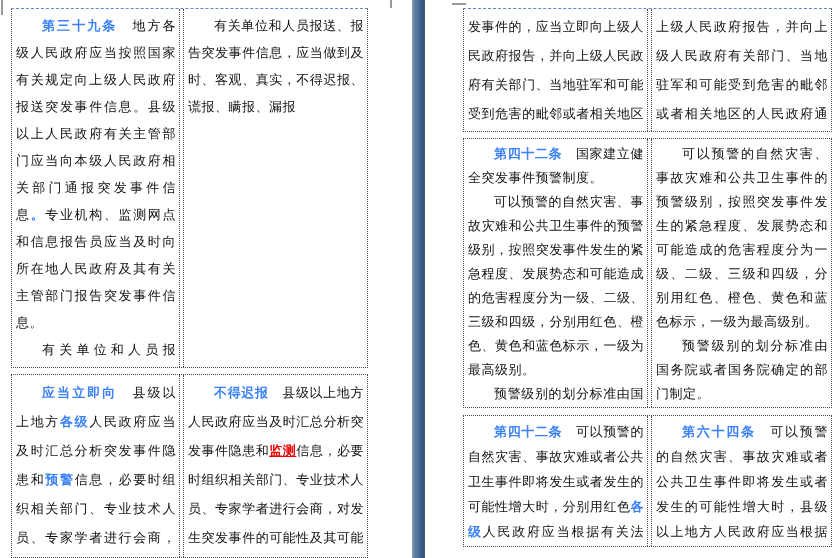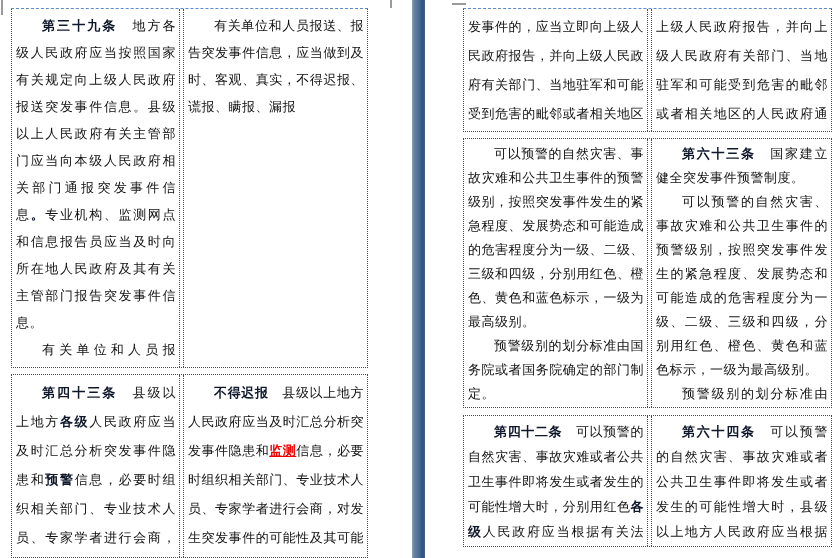--- a/index.html
+++ b/index.html
@@ -12,21 +12,21 @@
     background:linear-gradient(90deg,#8ba1b9 0%,#63809f 20%,#4d6f97 50%,#32517b 82%,#41608a 100%);}
   .crop{position:absolute;background:#9a9a9a;}
   .row{position:absolute;border:1px dotted #4a4a4a;display:flex;overflow:hidden;background:#fff;}
   .row.pagebreak-top{border-top:1px dashed #5b8bc9;}
   .cell{overflow:hidden;box-sizing:border-box;padding:3px 3px 0 4px;
         text-align:justify;word-break:break-all;letter-spacing:0.5px;font-size:13px;}
   .cell.c1{border-right:1px dotted #4a4a4a;}
   .cell.c2{border-left:1px dotted #4a4a4a;margin-left:3px;}
   .para{margin:0;}
   .para.indent{text-indent:2em;}
-  .r{color:#0f172a;font-weight:bold;}
+  .r{color:#3b82f6;font-weight:bold;}
   .ru{color:#f00000;font-weight:bold;text-decoration:underline;}
   
   #p1r1 .cell{line-height:27px;}
   #p1r2 .cell{line-height:29px;}
   #p2r1 .cell{line-height:29px;}
   #p2r2 .cell{line-height:24px;}
   #p2r3 .cell{line-height:25px;}
   
   #p1r1{top:8px;left:11px;width:355px;height:358px;}
   #p1r2{top:374px;left:11px;width:355px;height:182px;}
@@ -52,21 +52,21 @@
           <div class="para indent"><span class="r">第三十九条</span><span>　地方各级人民政府应当按照国家有关规定向上级人民政府报送突发事件信息。县级以上人民政府有关主管部门应当向本级人民政府相关部门通报突发事件信息</span><span class="r">。</span><span>专业机构、监测网点和信息报告员应当及时向所在地人民政府及其有关主管部门报告突发事件信息。</span></div>
           <div class="para indent"><span>有关单位和人员报送、报告突发事件信息，应当做到及时、客观、真实，不得迟报、谎报、瞒报、漏报</span></div>
         </div>
       <div class="cell c2">
           <div class="para indent"><span>有关单位和人员报送、报告突发事件信息，应当做到及时、客观、真实，不得迟报、谎报、瞒报、漏报</span></div>
         </div>
     </div>
 
     <div class="row" id="p1r2">
       <div class="cell c1">
-          <div class="para indent"><span class="r">第四十三条</span><span>　县级以上地方</span><span class="r">各级</span><span>人民政府应当及时汇总分析突发事件隐患和</span><span class="r">预警</span><span>信息，必要时组织相关部门、专业技术人员、专家学者进行会商，对发生突发事件的可能性及其可能造成的影响进行评估；认为可能发生重大或者特别重大突</span></div>
+          <div class="para indent"><span class="r">应当立即向</span><span>　县级以上地方</span><span class="r">各级</span><span>人民政府应当及时汇总分析突发事件隐患和</span><span class="r">预警</span><span>信息，必要时组织相关部门、专业技术人员、专家学者进行会商，对发生突发事件的可能性及其可能造成的影响进行评估；认为可能发生重大或者特别重大突</span></div>
         </div>
       <div class="cell c2">
           <div class="para indent"><span class="r">不得迟报</span><span>　县级以上地方人民政府应当及时汇总分析突发事件隐患和</span><span class="ru">监测</span><span>信息，必要时组织相关部门、专业技术人员、专家学者进行会商，对发生突发事件的可能性及其可能造成的影响进行评估；认为可能发生重大或者特别重大突发事件的，应当立即向</span></div>
         </div>
     </div>
   </div>
 
   <div class="separator"></div>
 
   <div class="page" id="page2">
@@ -76,25 +76,25 @@
       <div class="cell c1">
           <div class="para"><span>发事件的，应当立即向上级人民政府报告，并向上级人民政府有关部门、当地驻军和可能受到危害的毗邻或者相关地区的人民政府通报</span></div>
         </div>
       <div class="cell c2">
           <div class="para"><span>上级人民政府报告，并向上级人民政府有关部门、当地驻军和可能受到危害的毗邻或者相关地区的人民政府通报，</span></div>
         </div>
     </div>
 
     <div class="row" id="p2r2">
       <div class="cell c1">
+          <div class="para indent"><span class="r">第四十二条</span><span>　国家建立健全突发事件预警制度。</span></div>
           <div class="para indent"><span>可以预警的自然灾害、事故灾难和公共卫生事件的预警级别，按照突发事件发生的紧急程度、发展势态和可能造成的危害程度分为一级、二级、三级和四级，分别用红色、橙色、黄色和蓝色标示，一级为最高级别。</span></div>
           <div class="para indent"><span>预警级别的划分标准由国务院或者国务院确定的部门制定。</span></div>
         </div>
       <div class="cell c2">
-          <div class="para indent"><span class="r">第六十三条</span><span>　国家建立健全突发事件预警制度。</span></div>
           <div class="para indent"><span>可以预警的自然灾害、事故灾难和公共卫生事件的预警级别，按照突发事件发生的紧急程度、发展势态和可能造成的危害程度分为一级、二级、三级和四级，分别用红色、橙色、黄色和蓝色标示，一级为最高级别。</span></div>
           <div class="para indent"><span>预警级别的划分标准由国务院或者国务院确定的部门制定。</span></div>
         </div>
     </div>
 
     <div class="row" id="p2r3">
       <div class="cell c1">
           <div class="para indent"><span class="r">第四十二条</span><span>　可以预警的自然灾害、事故灾难或者公共卫生事件即将发生或者发生的可能性增大时，分别用红色</span><span class="r">各级</span><span>人民政府应当根据有关法律、行政法规和国务院规</span></div>
         </div>
       <div class="cell c2">

